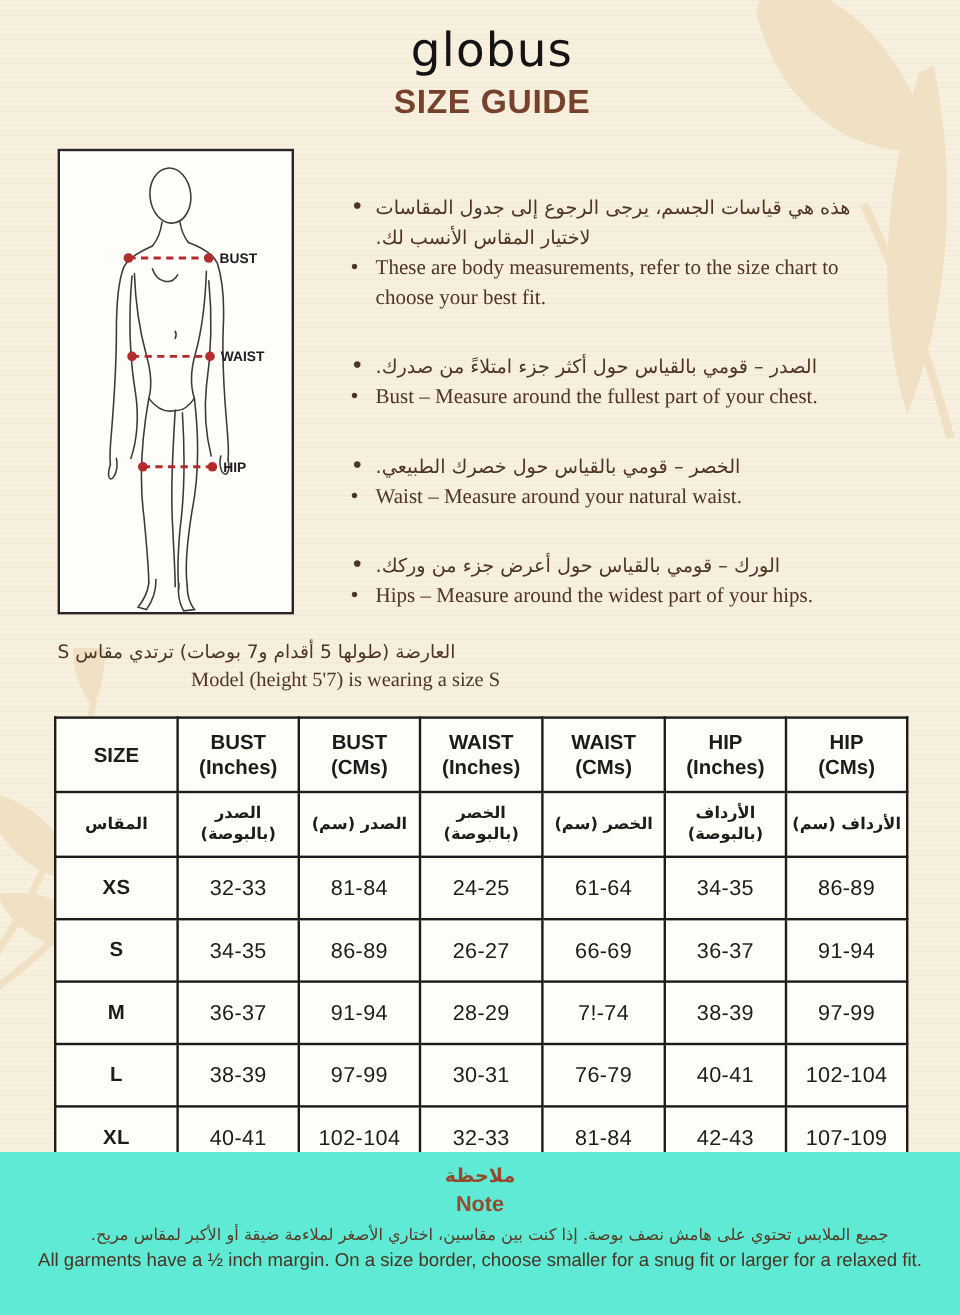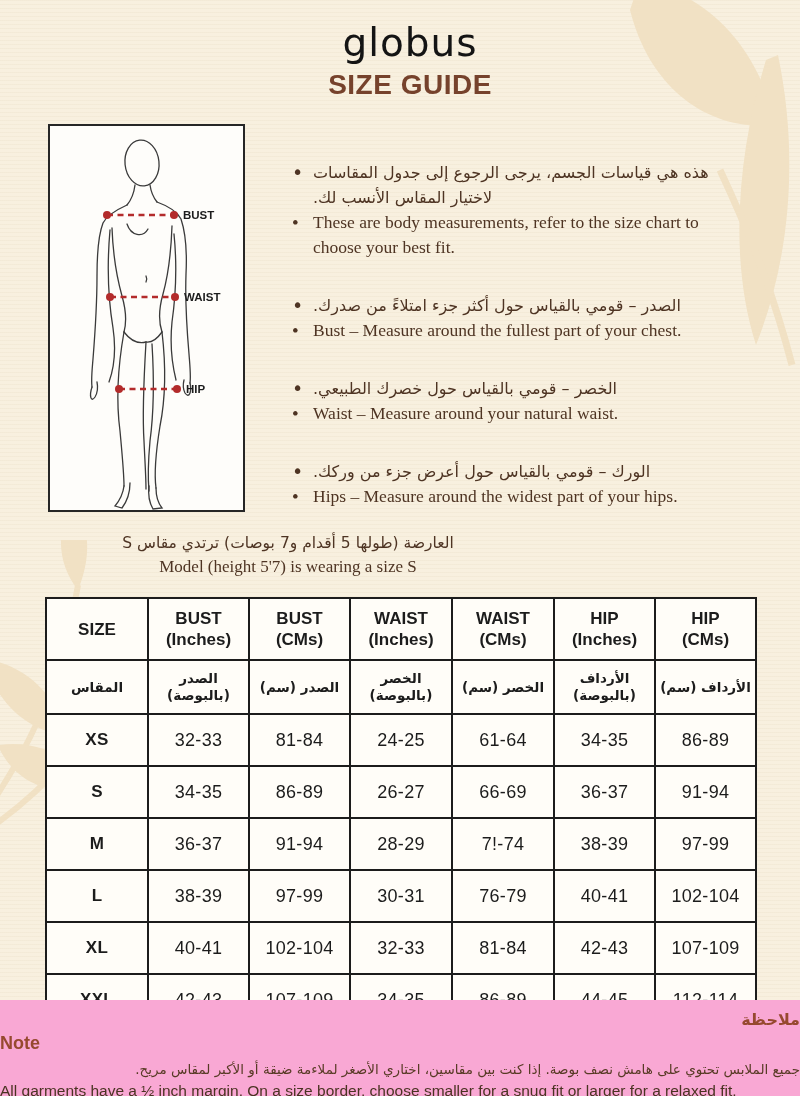--- a/index.html
+++ b/index.html
@@ -25,37 +25,37 @@
   
   .bullets{top:150px;left:280px;width:446px;list-style:none;margin:10px;padding:0;}
   .bullets li{position:relative;padding-left:23px;line-height:25px;}
   .bullets li::before{content:"•";position:absolute;left:2px;top:0;color:#4e3423;font-size:19px;}
   .bullets li.ar{direction:rtl;text-align:left;font-family:"DejaVu Sans", sans-serif;font-size:16px;}
   .bullets li.en{font-family:"Liberation Serif", serif;font-size:17.5px;}
   .bullets li.gap{margin-top:33px;}
 
   
   .model-note{top:532px;left:48px;width:480px;}
-  .model-note .ar{direction:rtl;text-align:center;font-family:"DejaVu Sans", sans-serif;font-size:15.5px;line-height:23px;}
+  .model-note .ar{direction:rtl;text-align:left;font-family:"DejaVu Sans", sans-serif;font-size:15.5px;line-height:23px;}
   .model-note .en{font-family:"Liberation Serif", serif;font-size:17px;line-height:24px;text-align:center;}
 
   
   .size-table{top:597px;left:45px;}
   table{border-collapse:collapse;table-layout:fixed;width:710px;}
   th,td{border:2px solid #1c1c1c;background:#fffdf8;text-align:center;vertical-align:middle;color:#1c1c1c;padding:0;}
   tr.head-en{height:62px;}
   tr.head-en th{font-size:17px;font-weight:bold;line-height:21px;}
   tr.head-ar{height:54px;}
   tr.head-ar th{font-family:"DejaVu Sans", sans-serif;font-size:13.5px;font-weight:bold;line-height:17px;direction:rtl;}
   tbody tr{height:52px;}
   tbody td{font-size:18px;font-weight:500;letter-spacing:0.3px;}
   tbody td.size-cell{font-weight:bold;font-size:17px;}
 
   
-  .note{bottom:0;left:0;width:800px;height:96px;background:#f9a8d4;}
+  .note{bottom:0;left:0;width:800px;height:136px;background:#5eead4;text-align:center;}
   .note .t-ar{font-family:"DejaVu Sans", sans-serif;font-size:16px;font-weight:bold;color:#96492f;margin-top:9px;line-height:22px;}
   .note .t-en{font-size:18px;font-weight:bold;color:#96492f;line-height:24px;}
   .note .b-ar{direction:rtl;font-family:"DejaVu Sans", sans-serif;font-size:13.5px;color:#573a24;margin-top:3px;line-height:22px;margin-left:16px;}
   .note .b-en{font-size:15.5px;color:#4a3322;line-height:22px;}
 </style>
 </head>
 <body>
 
 <svg class="decor" style="top:0;right:0;" width="230" height="380" viewBox="0 0 230 380">
   <path d="M70,-20 C140,-5 190,50 205,125 C140,132 80,90 60,10 Z" fill="#f1e1c4"></path>

